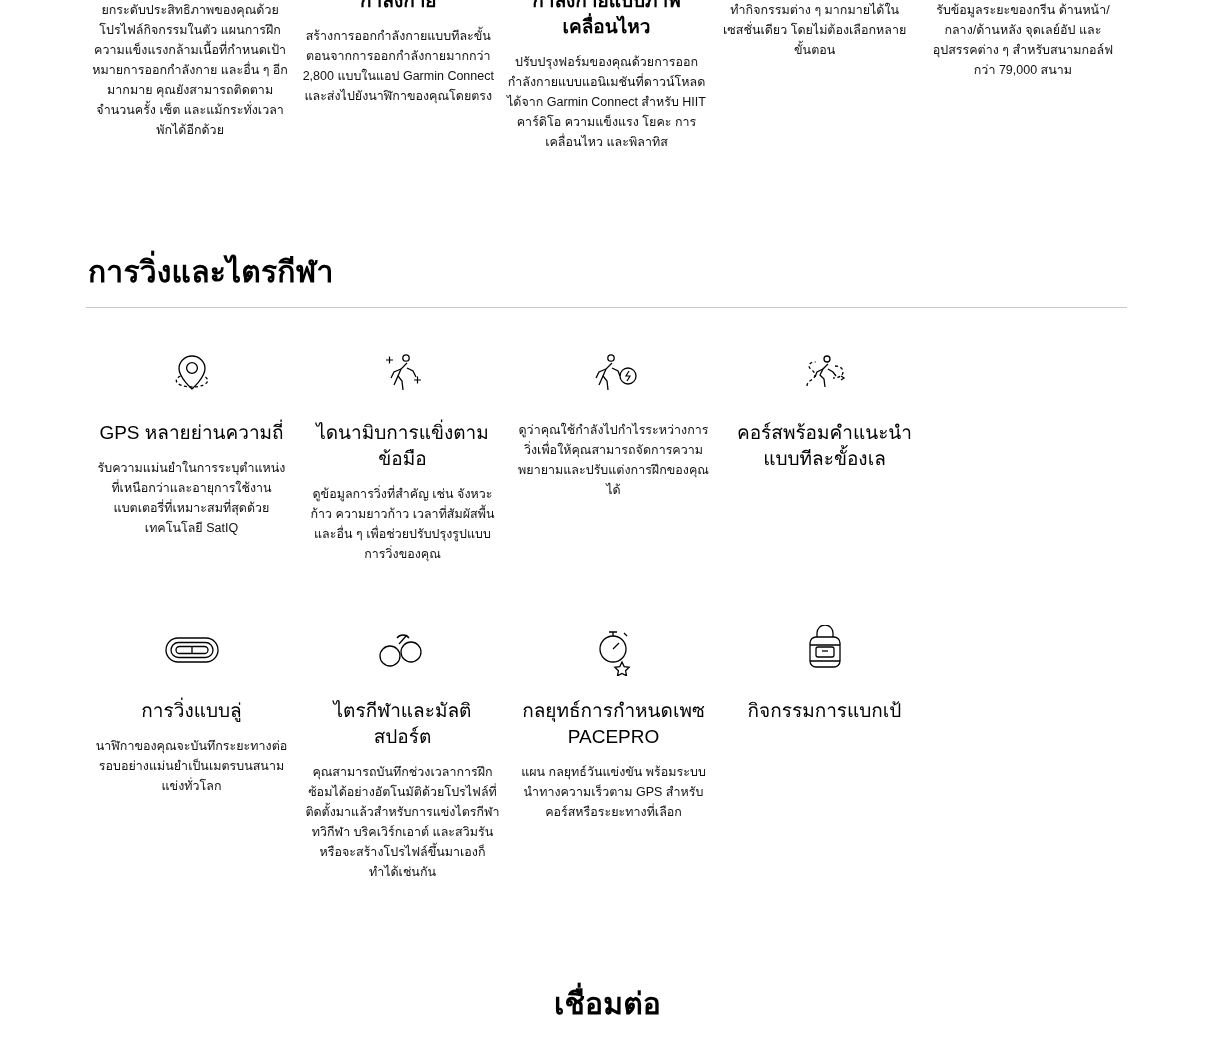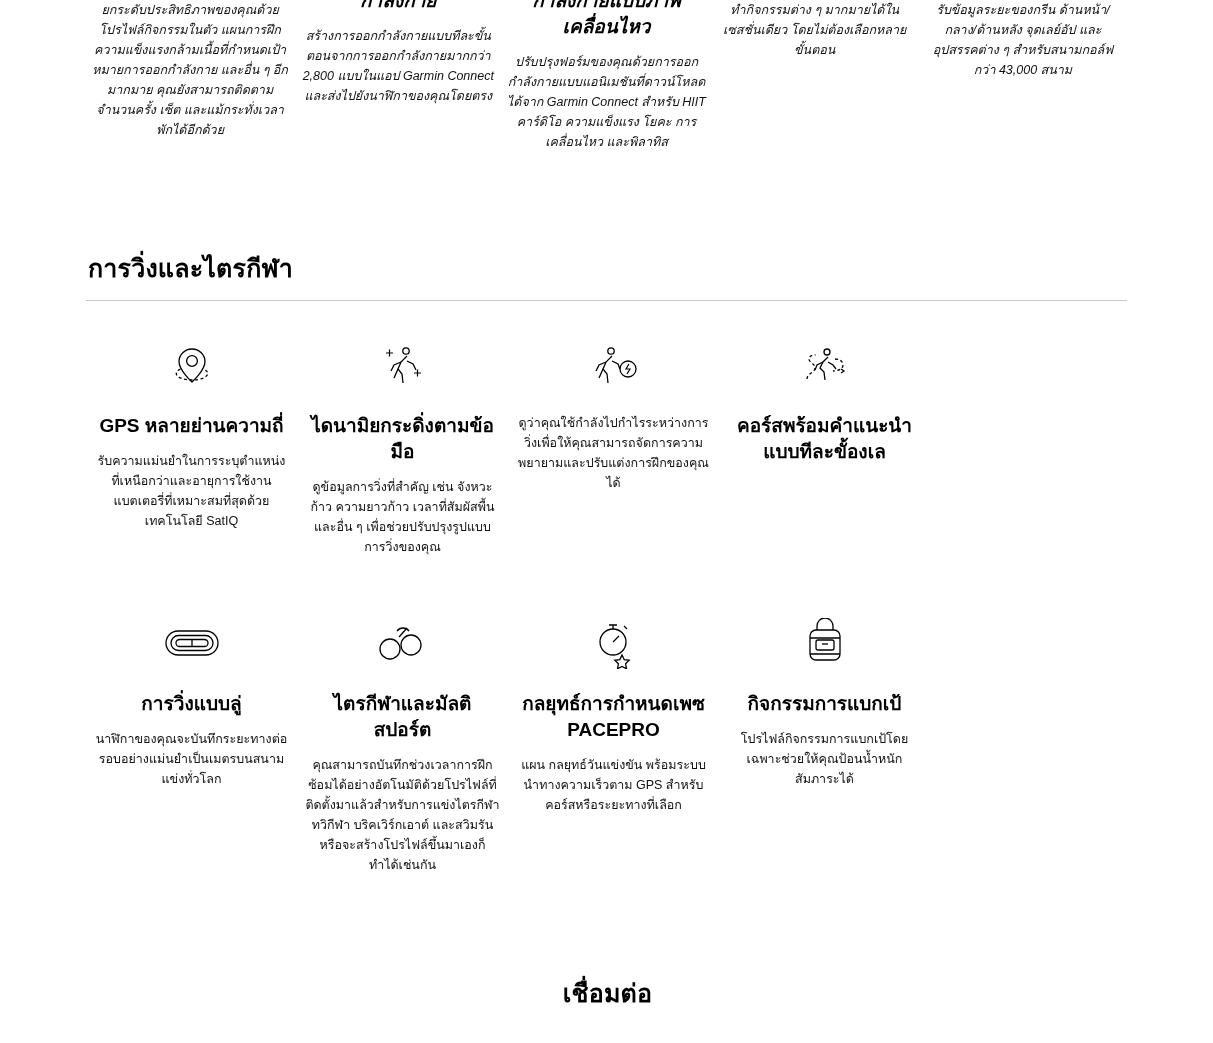--- a/index.html
+++ b/index.html
@@ -19,21 +19,20 @@
     width: 1213px;
     padding: 0 86px;
   }
 
   
   .top-row {
     display: flex;
     gap: 0;
     margin: 0;
     padding-top: 0;
-    font-style: italic;
   }
   .top-cell {
     width: 210px;
     margin-right: 0;
     padding: 0 4px;
     text-align: center;
   }
   .top-cell + .top-cell { margin-left: 0; }
   .top-title {
     font-size: 19px;
@@ -48,21 +47,21 @@
     line-height: 20px;
     color: #111;
     margin: 0;
   }
 
   
   .section {
     margin-top: 96px;
   }
   .section-title {
-    font-size: 25px;
+    font-size: 30px;
     font-weight: bold;
     letter-spacing: .2px;
     margin: 0 0 12px 2px;
     color: #000;
   }
   .section-rule {
     border: 0;
     border-top: 1px solid #c9c9c9;
     margin: 0 0 34px 0;
   }
@@ -80,21 +79,21 @@
   }
   .icon-wrap {
     height: 60px;
     display: flex;
     align-items: center;
     justify-content: center;
     margin-bottom: 18px;
   }
   .cell-title {
     font-size: 19px;
-    font-weight: bold;
+    font-weight: normal;
     line-height: 26px;
     margin: 0 0 12px 0;
     color: #000;
   }
   .cell-text {
     font-size: 12.5px;
     line-height: 20px;
     color: #111;
     margin: 0;
   }
@@ -117,21 +116,21 @@
     <div class="top-cell">
       <div class="top-title clipped">กำลังกายแบบภาพเคลื่อนไหว</div>
       <p class="body-text">ปรับปรุงฟอร์มของคุณด้วยการออกกำลังกายแบบแอนิเมชันที่ดาวน์โหลดได้จาก Garmin Connect สำหรับ HIIT คาร์ดิโอ ความแข็งแรง โยคะ การเคลื่อนไหว และพิลาทิส</p>
     </div>
     <div class="top-cell">
       <div class="top-title clipped"></div>
       <p class="body-text">ทำกิจกรรมต่าง ๆ มากมายได้ในเซสชั่นเดียว โดยไม่ต้องเลือกหลายขั้นตอน</p>
     </div>
     <div class="top-cell">
       <div class="top-title clipped"></div>
-      <p class="body-text">รับข้อมูลระยะของกรีน ด้านหน้า/กลาง/ด้านหลัง จุดเลย์อัป และอุปสรรคต่าง ๆ สำหรับสนามกอล์ฟกว่า 43,000 สนาม</p>
+      <p class="body-text">รับข้อมูลระยะของกรีน ด้านหน้า/กลาง/ด้านหลัง จุดเลย์อัป และอุปสรรคต่าง ๆ สำหรับสนามกอล์ฟกว่า 79,000 สนาม</p>
     </div>
   </div>
 
   <div class="section">
     <h2 class="section-title">การวิ่งและไตรกีฬา</h2>
     <hr class="section-rule">
 
     <div class="grid">
 
       <div class="cell">
@@ -151,21 +150,21 @@
           <svg width="54" height="52" viewBox="0 0 54 52" fill="none" stroke="#000" stroke-width="1.3">
             <circle cx="30" cy="12" r="3.2"></circle>
             <path d="M31 17l-6 6-3 7 4 5 1 9"></path>
             <path d="M25 23l-7 3-3 6"></path>
             <path d="M31 22l6 3 3 6"></path>
             <path d="M22 30l-4 9"></path>
             <path d="M10 14h7M13.5 10.5v7" stroke-width="1.2"></path>
             <path d="M38 34h7M41.5 30.5v7" stroke-width="1.2"></path>
           </svg>
         </div>
-        <h3 class="cell-title">ไดนามิยกระดิ่งตามข้อมือ</h3>
+        <h3 class="cell-title">ไดนามิบการแขิ่งตามข้อมือ</h3>
         <p class="cell-text">ดูข้อมูลการวิ่งที่สำคัญ เช่น จังหวะก้าว ความยาวก้าว เวลาที่สัมผัสพื้น และอื่น ๆ เพื่อช่วยปรับปรุงรูปแบบการวิ่งของคุณ</p>
       </div>
 
       <div class="cell">
         <div class="icon-wrap">
           <svg width="54" height="52" viewBox="0 0 54 52" fill="none" stroke="#000" stroke-width="1.3">
             <circle cx="24" cy="12" r="3.2"></circle>
             <path d="M25 17l-6 6-3 7 4 5 1 9"></path>
             <path d="M19 23l-7 3-3 6"></path>
             <path d="M25 22l6 3 2 5"></path>
@@ -236,21 +235,20 @@
         <div class="icon-wrap">
           <svg width="46" height="50" viewBox="0 0 46 50" fill="none" stroke="#000" stroke-width="1.3">
             <rect x="8" y="12" width="30" height="30" rx="6"></rect>
             <path d="M15 12V8a8 8 0 0 1 16 0v4"></path>
             <rect x="14" y="22" width="18" height="10" rx="2"></rect>
             <path d="M8 20h30M8 36h30"></path>
             <path d="M20 26h6"></path>
           </svg>
         </div>
         <h3 class="cell-title">กิจกรรมการแบกเป้</h3>
-        <p class="cell-text">โปรไฟล์กิจกรรมการแบกเป้โดยเฉพาะช่วยให้คุณป้อนน้ำหนักสัมภาระได้</p>
       </div>
 
     </div>
   </div>
 
   <div class="section" style="margin-top:42px;text-align:center;">
     <h2 class="section-title">เชื่อมต่อ</h2>
 
   </div>
 

